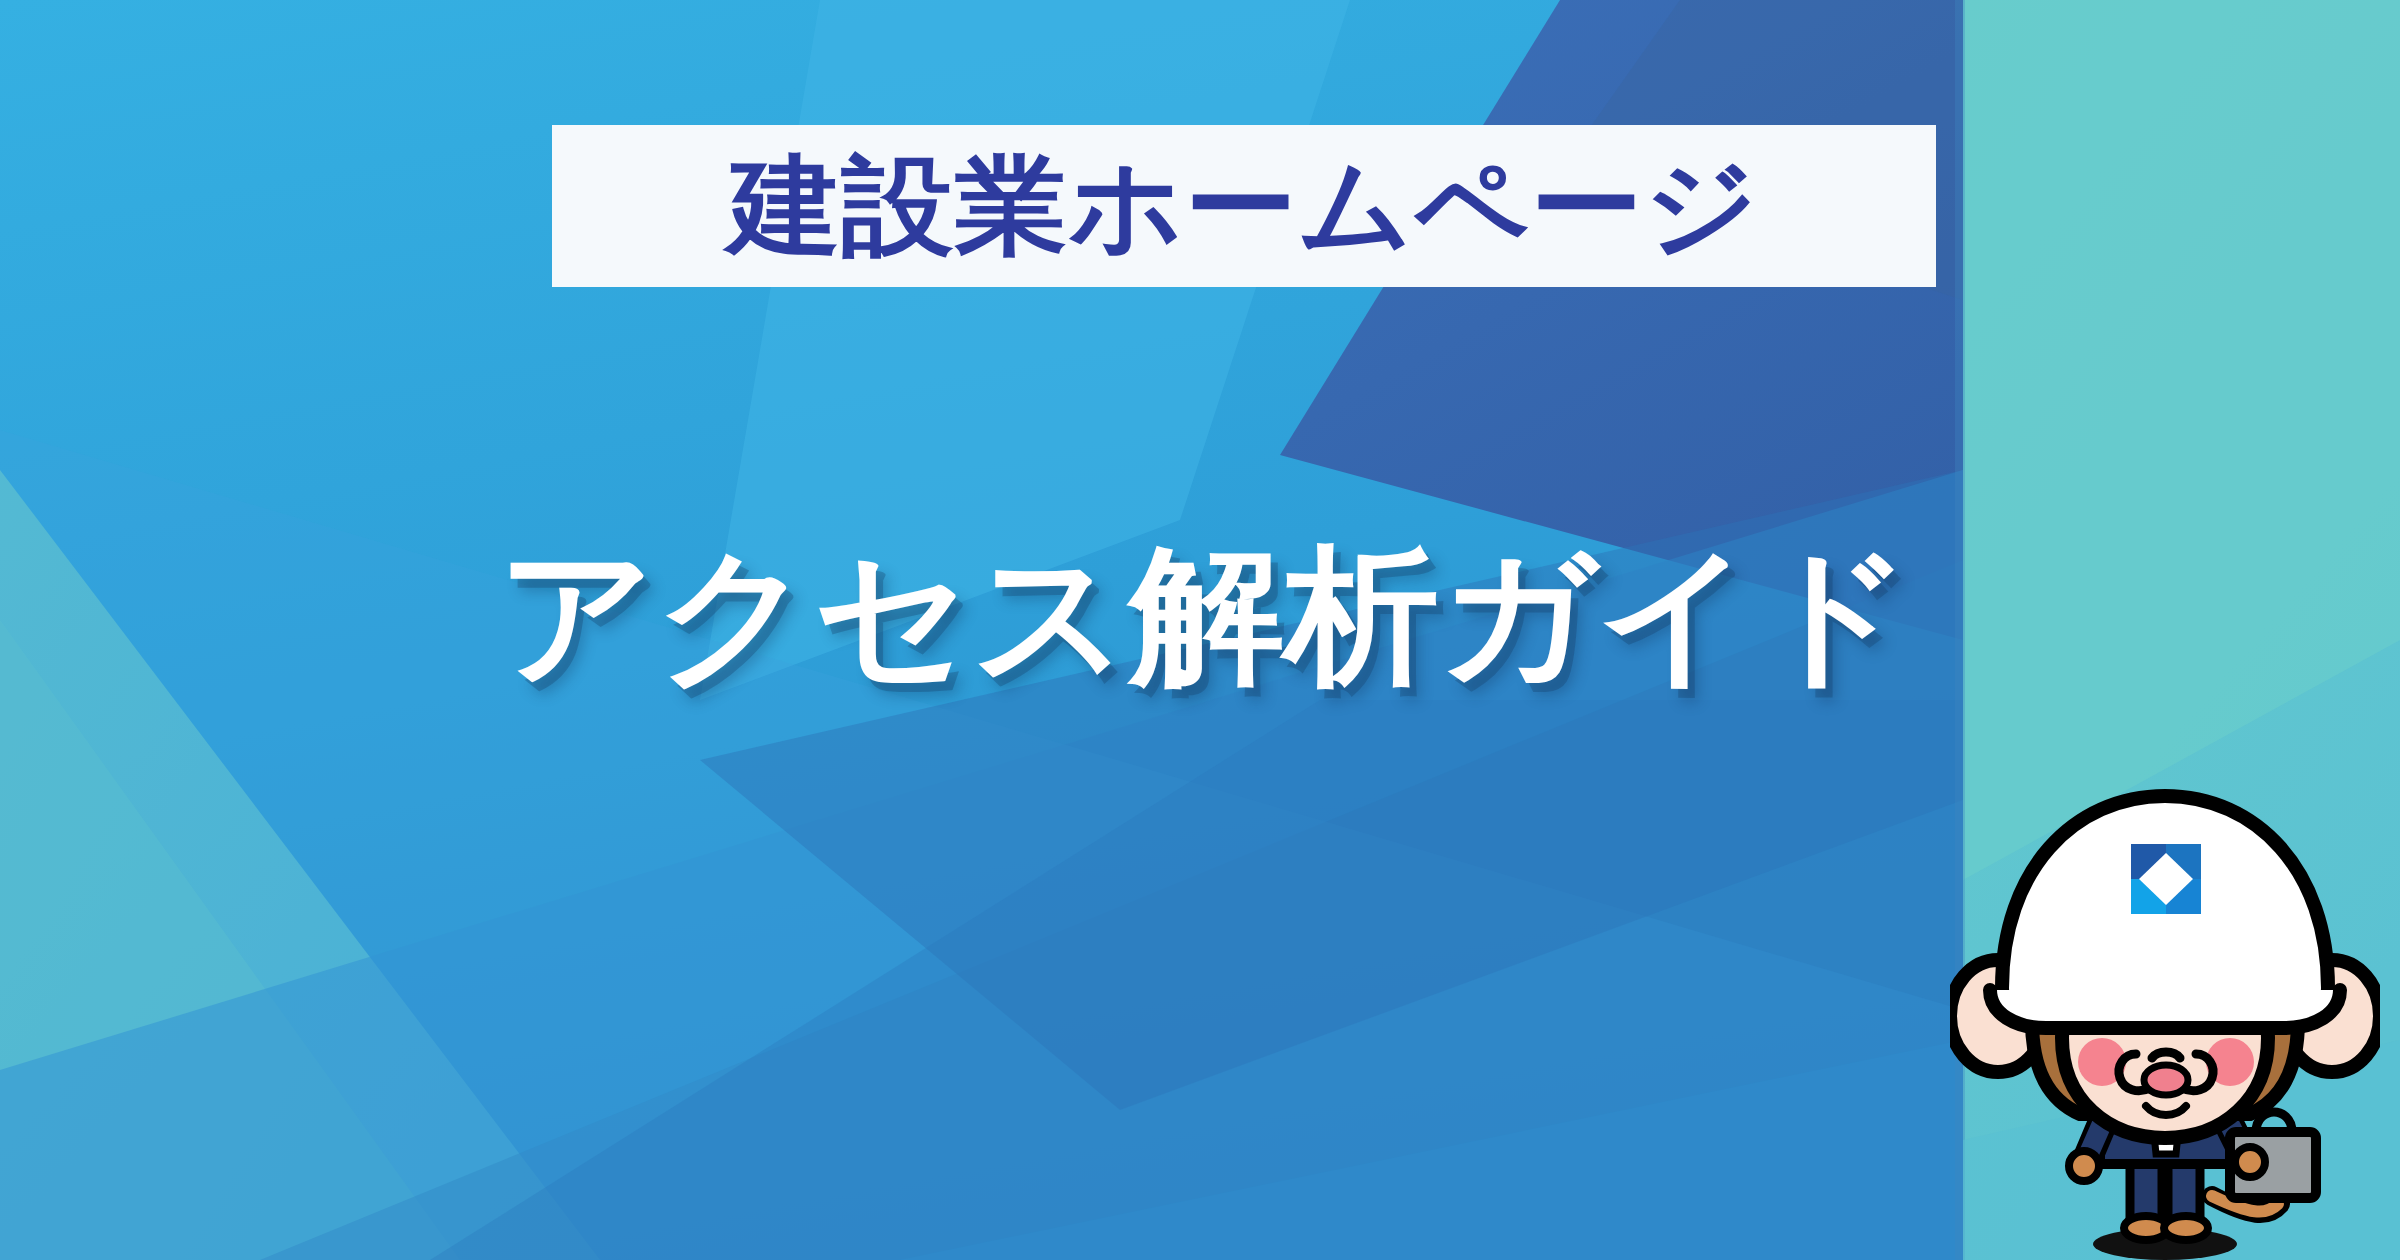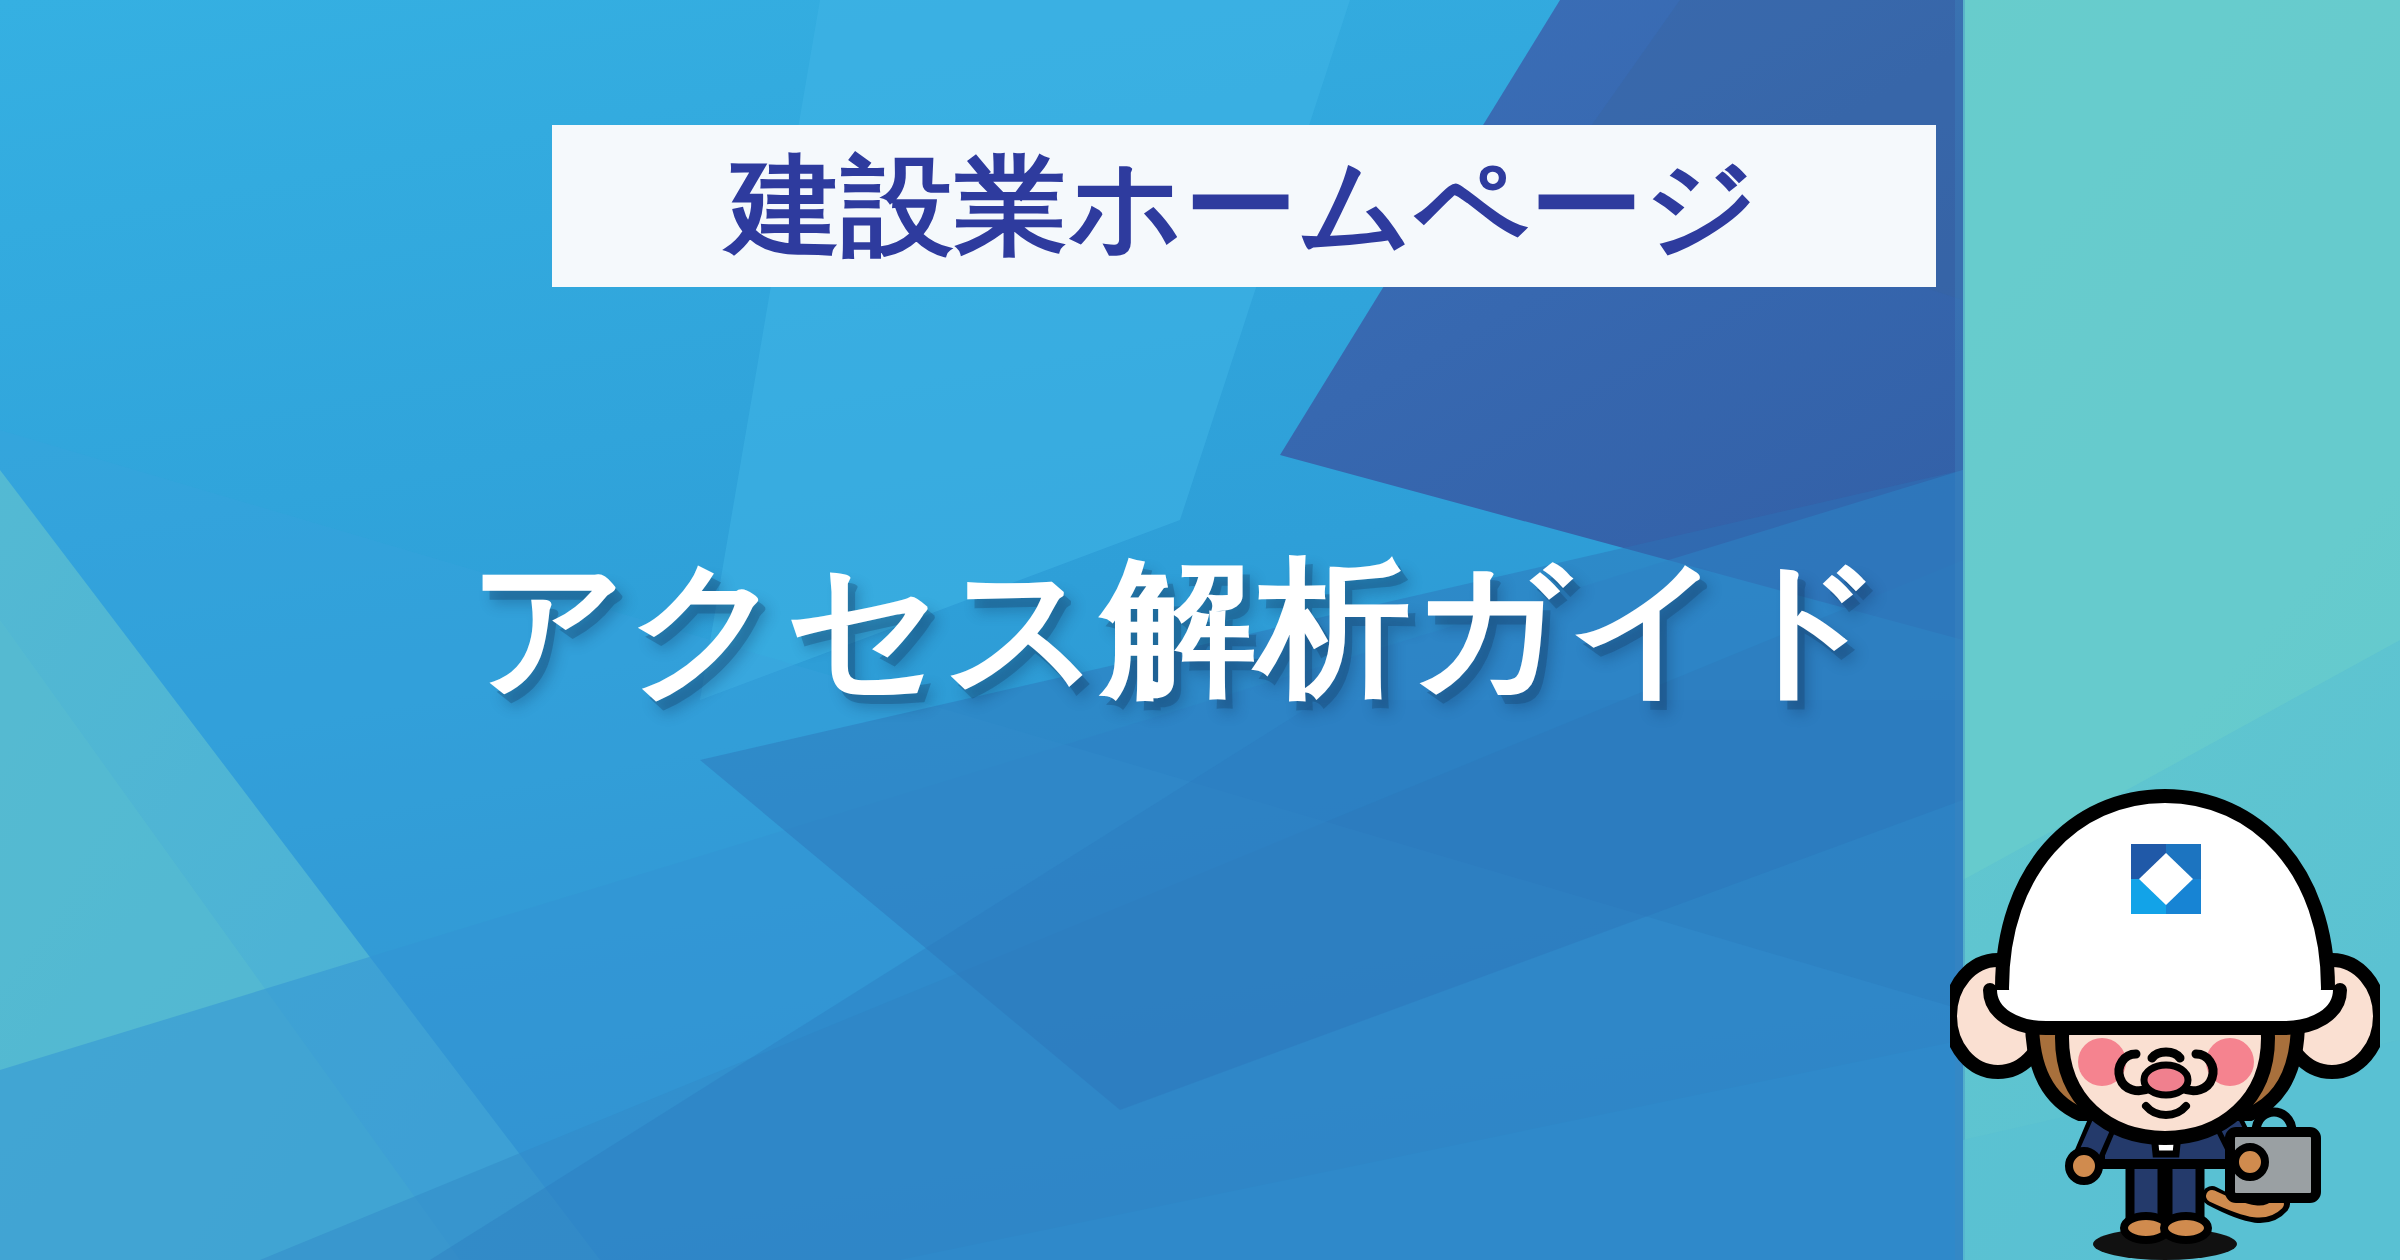--- a/index.html
+++ b/index.html
@@ -40,26 +40,26 @@
     letter-spacing:.01em;
     line-height:1;
     white-space:nowrap;
     transform:scaleX(1.04);
   }
 
   
   #headline{
     position:absolute;
     left:545px;
-    top:532px;
+    top:520px;
     width:1320px;
     height:190px;
     display:flex;
     align-items:center;
-    justify-content:flex-end;
+    justify-content:center;
     z-index:6;
   }
   #headline-text{
     color:#FFFFFF;
     font-size:150px;
     font-weight:bold;
     line-height:1;
     white-space:nowrap;
     letter-spacing:0;
     transform:scaleX(1.03);

